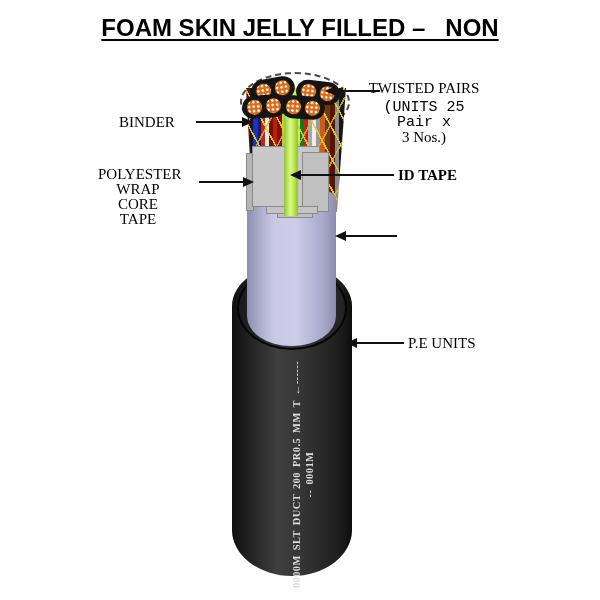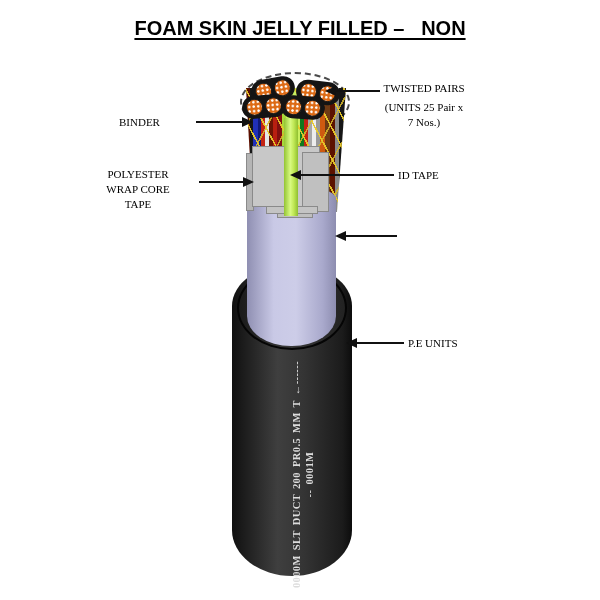--- a/index.html
+++ b/index.html
@@ -1,21 +1,21 @@
 <!DOCTYPE html>
 <html><head>
 <meta charset="utf-8">
 <style>
   html,body{margin:0;padding:0;background:#fff;}
   .canvas{position:relative;width:600px;height:600px;background:#ffffff;overflow:hidden;
           font-family:"Liberation Serif",serif;color:#000;}
 
   
   .title{position:absolute;top:16px;left:0;width:100%;text-align:center;
-         font-family:"Liberation Sans",sans-serif;font-weight:bold;font-size:20px;line-height:24px;}
+         font-family:"Liberation Sans",sans-serif;font-weight:bold;font-size:24px;line-height:24px;}
   .title span{display:inline-block;text-decoration:underline;text-decoration-thickness:2px;text-underline-offset:3px;}
 
   
   .abs{position:absolute;}
 
   .dashed-ellipse{left:240px;top:72px;width:110px;height:60px;border:2px dashed #4a4a4a;
                   border-radius:50%;z-index:1;box-sizing:border-box;}
 
   .wires{left:246px;top:88px;width:100px;height:124px;z-index:2;
     clip-path:polygon(0 0,100% 0,91% 100%,7% 100%);
@@ -58,21 +58,21 @@
   .b1{left:251px;top:78px;transform:rotate(-10deg);}
   .b2{left:296px;top:81px;transform:rotate(7deg);}
   .b3{left:242px;top:95px;transform:rotate(-5deg);}
   .b4{left:281px;top:96px;transform:rotate(4deg);}
 
   .marking{left:181px;top:468px;width:230px;height:13px;z-index:9;transform:rotate(-90deg);
     text-align:center;font-size:10.5px;font-weight:bold;line-height:13px;
     letter-spacing:0.4px;word-spacing:2px;color:#dcdcdc;}
 
   
-  .label{position:absolute;z-index:10;font-size:11px;line-height:15px;}
+  .label{position:absolute;z-index:10;font-size:15px;line-height:15px;}
   .lead{position:absolute;z-index:10;height:2px;background:#111;}
   .ah{position:absolute;z-index:10;width:0;height:0;border-top:5px solid transparent;border-bottom:5px solid transparent;}
   .ah-l{border-right:11px solid #111;}
   .ah-r{border-left:11px solid #111;}
 </style>
 </head>
 <body>
 
 <div class="canvas">
 
@@ -129,30 +129,30 @@
   <div class="lead" style="left:300px;top:174px;width:94px;"></div>
 
   <div class="ah ah-l" style="left:335px;top:231px;"></div>
   <div class="lead" style="left:345px;top:235px;width:52px;"></div>
 
   <div class="ah ah-l" style="left:346px;top:338px;"></div>
   <div class="lead" style="left:356px;top:342px;width:48px;"></div>
 
   <div class="label" style="left:368px;top:81px;width:112px;text-align:center;">
     <div>TWISTED PAIRS</div>
-    <div class="small" style="margin-top:4px;">(UNITS 25 Pair x</div>
-    <div class="small">7 Nos.)</div>
+    <div class="small" style="margin-top:4px;font-family:Liberation Mono, monospace;">(UNITS 25 Pair x</div>
+    <div class="small">3 Nos.)</div>
   </div>
 
   <div class="label" style="left:119px;top:115px;width:70px;text-align:left;">BINDER</div>
 
   <div class="label" style="left:98px;top:167px;width:80px;text-align:center;">
     <div>POLYESTER</div>
     <div>WRAP CORE</div>
     <div>TAPE</div>
   </div>
 
-  <div class="label" style="left:398px;top:168px;">ID TAPE</div>
+  <div class="label" style="left:398px;top:168px;font-weight:bold;">ID TAPE</div>
 
 
   <div class="label" style="left:408px;top:336px;">P.E UNITS</div>
 
 </div>
 
 </body></html>

